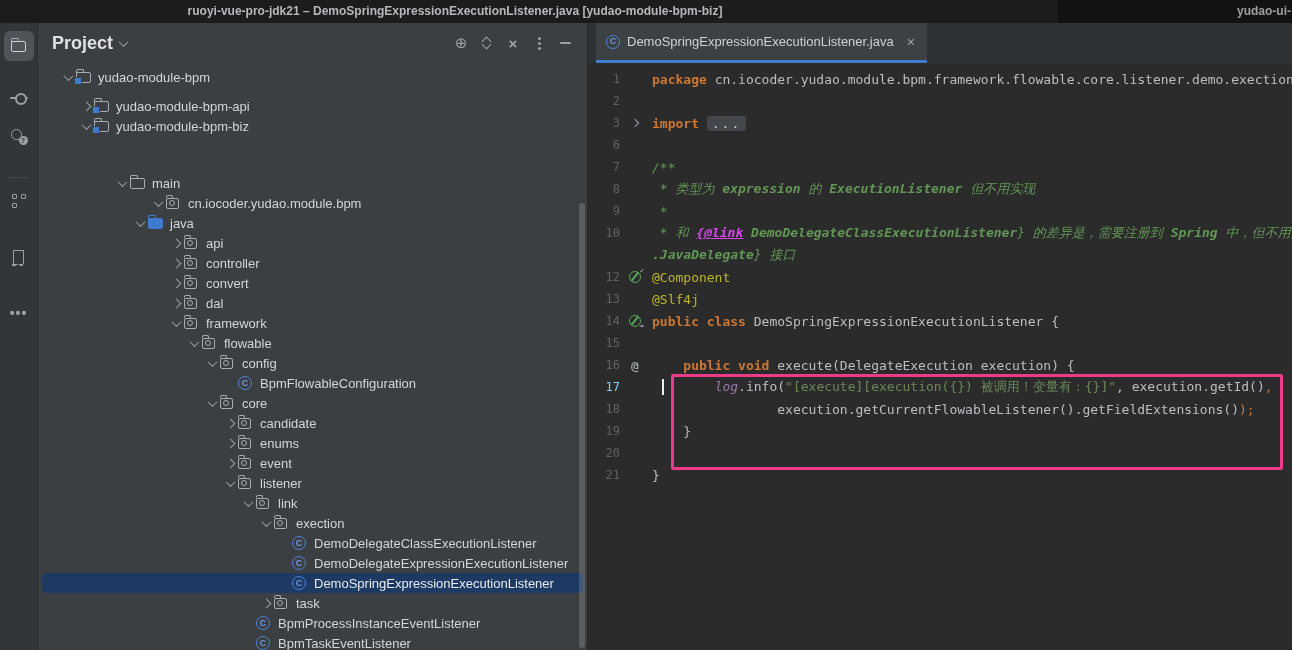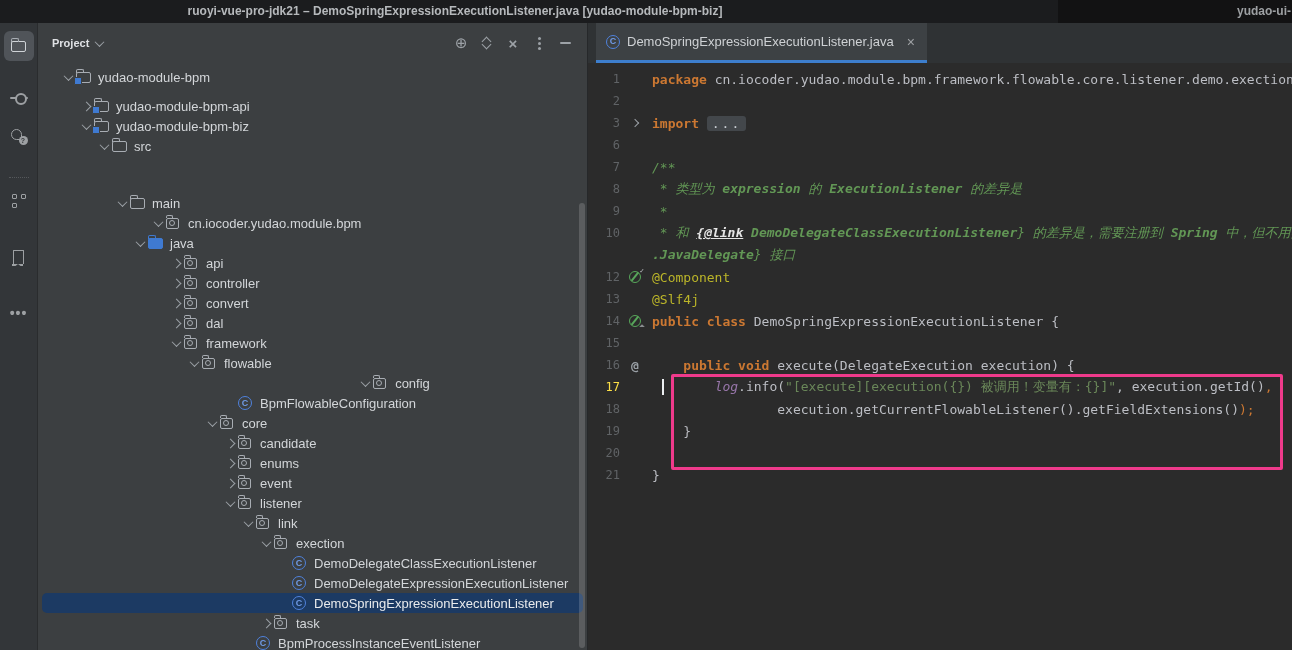--- a/index.html
+++ b/index.html
@@ -68,21 +68,21 @@
     border-bottom:none; border-radius:1px 1px 0 0; }
   .ic-bookmark::after { content:""; position:absolute; left:-1px; bottom:-4px; border-left:5px solid transparent;
     border-right:5px solid transparent; border-bottom:4px solid #333639; }
   .ic-bookmark::before { content:""; position:absolute; left:-1.6px; bottom:-1.6px; width:11px; height:1.6px; background:#9da0a3; }
   .ic-more { color:#9da0a3; font-size:14px; font-weight:bold; letter-spacing:1px; }
 
   
   .panel { width:550px; background:#3c3f41; border-right:1px solid #26282a; flex:none;
     display:flex; flex-direction:column; position:relative; }
   .panel-header { height:40px; display:flex; align-items:center; padding:0 10px 0 14px; flex:none; }
-  .panel-title { color:#dfe1e4; font-size:11px; font-weight:bold; }
+  .panel-title { color:#dfe1e4; font-size:18px; font-weight:bold; }
   .panel-title-chev { margin-left:7px; }
   .panel-header .spacer { flex:1; }
   .ph-icon { width:24px; height:24px; display:flex; align-items:center; justify-content:center;
     color:#9da2a7; font-size:15px; margin-left:2px; border-radius:4px; }
   .ic-expand { position:relative; width:10px; height:14px; }
   .ic-expand .chev { position:absolute; left:1px; border-color:#9da2a7; }
   .ic-expand .chev.up2 { top:2px; transform:rotate(-135deg); }
   .ic-expand .chev.dn2 { bottom:2px; transform:rotate(45deg); }
   .ic-x { color:#9da2a7; font-size:15px; font-weight:bold; }
   .ic-kebab { position:relative; width:3px; height:3px; background:#9da2a7; border-radius:50%;
@@ -105,29 +105,29 @@
   .tab { display:flex; align-items:center; gap:7px; padding:0 12px 0 10px; background:#3d4144;
     border-bottom:3px solid #3d7ecd; color:#ced1d4; font-size:13px; }
   .tab .close { color:#9fa2a5; font-size:14px; margin-left:6px; }
 
   .code { flex:1; background:#2b2b2b; position:relative; overflow:hidden;
     font-family:"DejaVu Sans Mono","Liberation Mono",monospace; font-size:13px; padding-top:5px; }
   .crow { height:22px; display:flex; align-items:center; white-space:pre; position:relative; }
   .gut { width:64px; flex:none; display:flex; align-items:center; height:22px; }
   .gut .num { width:32px; text-align:right; color:#606366; font-size:12px; flex:none; }
   .gut .gico { width:30px; flex:none; display:flex; align-items:center; justify-content:center; }
-  .crow.cur .num { color:#fde047; }
+  .crow.cur .num { color:#7dd3fc; }
   .ctext { flex:1; overflow:hidden; white-space:pre; }
   .s-kw { color:#cc7832; font-weight:bold; }
   .s-pl { color:#bcbec4; }
   .s-str { color:#6a8759; }
   .s-ann { color:#bbb529; }
   .s-doc { color:#629755; font-style:italic; }
   .s-docI { color:#629755; font-style:italic; font-weight:bold; }
-  .s-docT { color:#e5e5e5; font-style:italic; font-weight:bold; text-decoration:underline;text-align:right; }
+  .s-docT { color:#d946ef; font-style:italic; font-weight:bold; text-decoration:underline;text-align:right; }
   .s-fld { color:#9876aa; font-style:italic; }
   .s-op { color:#cc7832; }
   .foldbox { display:inline-block; background:#43474b; border-radius:3px; padding:0 5px;
     color:#c8cdd2; letter-spacing:2px; line-height:15px; }
   .spring-ic { position:relative; width:12px; height:12px; border:1.5px solid #57a65a; border-radius:50%; }
   .spring-ic::before { content:""; position:absolute; left:4px; top:-1px; width:1.5px; height:11px;
     background:#57a65a; transform:rotate(38deg); }
   .spring-ic.check::after { content:"\2713"; position:absolute; right:-4px; top:-5px;
     color:#cfd2d5; font-size:7px; }
   .spring-ic.arrow::after { content:""; position:absolute; right:-4px; bottom:-3px;
@@ -218,36 +218,27 @@
         </div>
         <div class="trow" style="padding-left: 36px;">
           <span class="cslot">
             <span class="chev down"></span>
           </span>
           <span class="islot">
             <span class="folder-ic module"></span>
           </span>
           <span class="tlabel">yudao-module-bpm-biz</span>
         </div>
-        <div class="trow" style="padding-left: 54px;">
+        <div class="trow" style="padding-left: 72px; margin-top: 37px;">
           <span class="cslot">
             <span class="chev down"></span>
           </span>
           <span class="islot">
             <span class="folder-ic"></span>
           </span>
-          <span class="tlabel">src</span>
-        </div>
-        <div class="trow" style="padding-left: 72px; margin-top: 37px;">
-          <span class="cslot">
-            <span class="chev down"></span>
-          </span>
-          <span class="islot">
-            <span class="folder-ic"></span>
-          </span>
           <span class="tlabel">main</span>
         </div>
         <div class="trow" style="padding-left: 108px;">
           <span class="cslot">
             <span class="chev down"></span>
           </span>
           <span class="islot">
             <span class="pkg-ic"></span>
           </span>
           <span class="tlabel">cn.iocoder.yudao.module.bpm</span>
@@ -308,21 +299,21 @@
         </div>
         <div class="trow" style="padding-left: 144px;">
           <span class="cslot">
             <span class="chev down"></span>
           </span>
           <span class="islot">
             <span class="pkg-ic"></span>
           </span>
           <span class="tlabel">flowable</span>
         </div>
-        <div class="trow" style="padding-left: 162px; justify-content: center;">
+        <div class="trow" style="padding-left: 162px;">
           <span class="cslot">
             <span class="chev down"></span>
           </span>
           <span class="islot">
             <span class="pkg-ic"></span>
           </span>
           <span class="tlabel">config</span>
         </div>
         <div class="trow" style="padding-left: 180px;">
           <span class="cslot"></span>
@@ -450,21 +441,21 @@
         <span class="close">×</span>
       </div>
     </div>
     <div class="code" id="code">
       <div class="hl-box"></div>
     <div class="crow"><div class="gut"><span class="num">1</span><span class="gico"></span></div><div class="ctext"><span class="s-kw">package </span><span class="s-pl">cn.iocoder.yudao.module.bpm.framework.flowable.core.listener.demo.exection;</span></div></div>
         <div class="crow"><div class="gut"><span class="num">2</span><span class="gico"></span></div><div class="ctext"></div></div>
         <div class="crow"><div class="gut"><span class="num">3</span><span class="gico"><span class="fold-chev"></span></span></div><div class="ctext"><span class="s-kw">import </span><span class="foldbox">...</span></div></div>
         <div class="crow"><div class="gut"><span class="num">6</span><span class="gico"></span></div><div class="ctext"></div></div>
         <div class="crow"><div class="gut"><span class="num">7</span><span class="gico"></span></div><div class="ctext"><span class="s-doc">/**</span></div></div>
-        <div class="crow"><div class="gut"><span class="num">8</span><span class="gico"></span></div><div class="ctext"><span class="s-doc"> * 类型为 </span><span class="s-docI">expression</span><span class="s-doc"> 的 </span><span class="s-docI">ExecutionListener</span><span class="s-doc"> 的差异是</span></div></div>
+        <div class="crow"><div class="gut"><span class="num">8</span><span class="gico"></span></div><div class="ctext"><span class="s-doc"> * 类型为 </span><span class="s-docI">expression</span><span class="s-doc"> 的 </span><span class="s-docI">ExecutionListener</span><span class="s-doc"> 但不用实现</span></div></div>
         <div class="crow"><div class="gut"><span class="num">9</span><span class="gico"></span></div><div class="ctext"><span class="s-doc"> *</span></div></div>
         <div class="crow"><div class="gut"><span class="num">10</span><span class="gico"></span></div><div class="ctext"><span class="s-doc"> * 和 </span><span class="s-docT">{@link</span><span class="s-docI"> DemoDelegateClassExecutionListener</span><span class="s-doc">} 的差异是，需要注册到 </span><span class="s-docI">Spring</span><span class="s-doc"> 中，但不用实现 </span></div></div>
         <div class="crow"><div class="gut"><span class="num"></span><span class="gico"></span></div><div class="ctext"><span class="s-docI">.JavaDelegate</span><span class="s-doc">} 接口</span></div></div>
         <div class="crow"><div class="gut"><span class="num">12</span><span class="gico"><span class="spring-ic check"></span></span></div><div class="ctext"><span class="s-ann">@Component</span></div></div>
         <div class="crow"><div class="gut"><span class="num">13</span><span class="gico"></span></div><div class="ctext"><span class="s-ann">@Slf4j</span></div></div>
         <div class="crow"><div class="gut"><span class="num">14</span><span class="gico"><span class="spring-ic arrow"></span></span></div><div class="ctext"><span class="s-kw">public class </span><span class="s-pl">DemoSpringExpressionExecutionListener {</span></div></div>
         <div class="crow"><div class="gut"><span class="num">15</span><span class="gico"></span></div><div class="ctext"></div></div>
         <div class="crow"><div class="gut"><span class="num">16</span><span class="gico"><span class="at-ic">@</span></span></div><div class="ctext"><span class="s-pl">    </span><span class="s-kw">public void </span><span class="s-pl">execute(DelegateExecution execution) {</span></div></div>
         <div class="crow cur"><div class="gut"><span class="num">17</span><span class="gico"></span></div><div class="ctext"><span class="s-pl">        </span><span class="s-fld">log</span><span class="s-pl">.info(</span><span class="s-str">"[execute][execution({}) 被调用！变量有：{}]"</span><span class="s-pl">, execution.getId()</span><span class="s-op">,</span></div><span class="caret-bar"></span></div>
         <div class="crow"><div class="gut"><span class="num">18</span><span class="gico"></span></div><div class="ctext"><span class="s-pl">                execution.getCurrentFlowableListener().getFieldExtensions()</span><span class="s-op">);</span></div></div>

